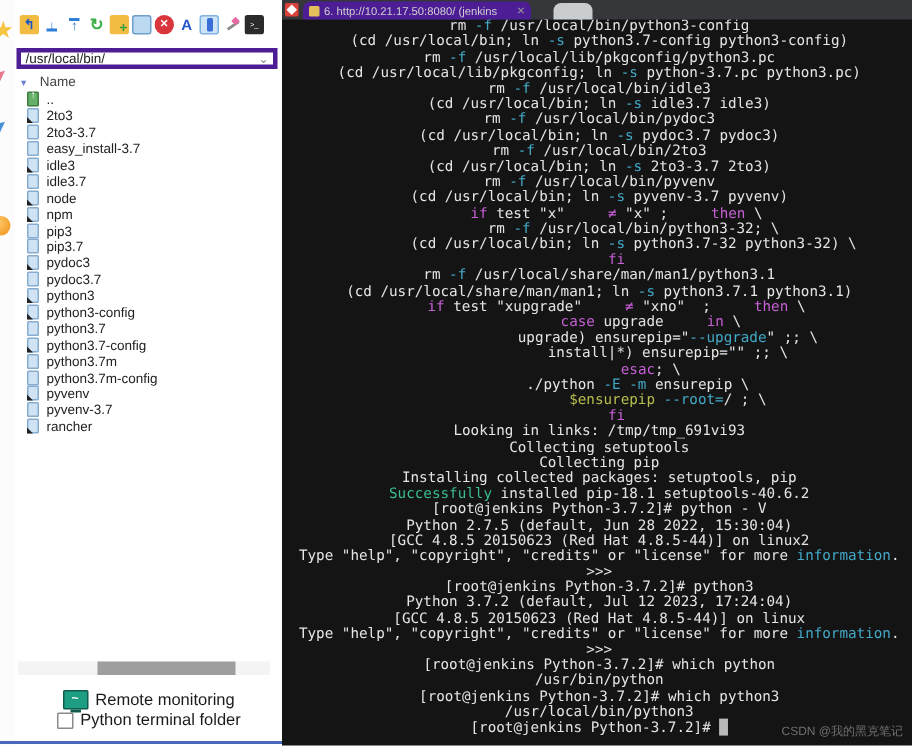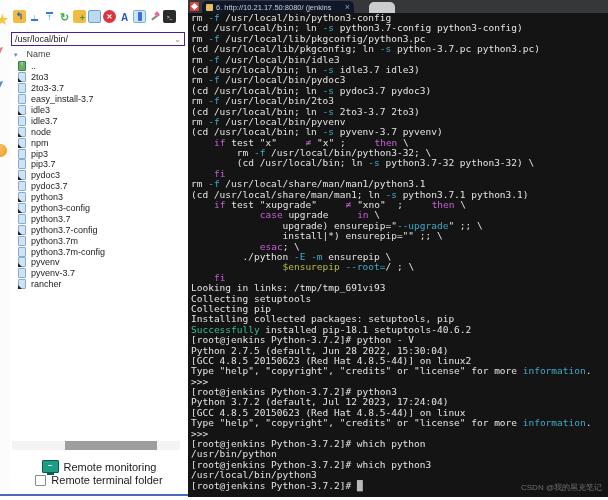--- a/index.html
+++ b/index.html
@@ -40,21 +40,21 @@
   .tbi-delete{background:#d9363e;border-radius:50%;color:#fff;font-size:7px;font-weight:bold;}
   .tbi-delete::after{content:"✕";position:relative;top:-1px;}
   .tbi-rename{color:#2456c9;font-weight:bold;font-size:10px;}
   .tbi-rename::after{content:"A";}
   .tbi-sync-location::after{content:"";position:absolute;left:4px;top:1px;width:4px;height:9px;background:#3a6fd8;border-radius:1px;}
   .tbi-connect-wand::before{content:"";position:absolute;left:2px;top:5px;width:9px;height:2px;background:#8a8a8a;transform:rotate(-35deg);}
   .tbi-connect-wand::after{content:"";position:absolute;right:1px;top:1px;width:4px;height:4px;background:#e86aa2;transform:rotate(45deg);}
   .tbi-terminal{background:#2b2b2b;border-radius:2px;color:#fff;font-size:5px;line-height:12px;}
   .tbi-terminal::after{content:">_";}
 
-  .pathbar{position:absolute;left:1px;top:32px;right:3px;height:14px;border:1px solid #4c1d95;
+  .pathbar{position:absolute;left:1px;top:32px;right:3px;height:14px;border:3px solid #4c1d95;
            display:flex;align-items:center;padding:0 3px;font-size:9px;color:#222;box-sizing:border-box;background:#fff;}
   .pathbar .pathtext{flex:1;white-space:nowrap;overflow:hidden;}
   .pathbar .chev{color:#8a8a8a;font-size:8px;}
 
   .listhead{position:absolute;left:4px;top:49px;font-size:9px;color:#444;display:flex;align-items:flex-end;}
   .sort-arrow{color:#6b7fd7;font-size:7px;margin-right:9px;}
 
   .filelist{position:absolute;left:8px;top:61px;right:2px;}
   .frow{display:flex;align-items:center;height:10.9px;font-size:9px;color:#222;}
   .fic{position:relative;width:8px;height:10px;background:#cfe3f4;border:1px solid #86add0;
@@ -79,32 +79,32 @@
   .cb{width:9px;height:9px;border:1px solid #8a8a8a;background:#fff;border-radius:1px;}
 
   .blue-line{position:absolute;left:0;top:494px;width:188px;height:2px;background:#4a69bd;}
 
   
   .terminal{position:absolute;left:188px;top:0;width:420px;height:497px;background:#141414;overflow:hidden;}
   .tabbar{position:absolute;left:0;top:0;right:0;height:13px;background:#35373a;}
   .fav-partial{position:absolute;left:2px;top:2px;width:9px;height:9px;background:#d9433b;border-radius:1px;}
   .fav-partial::after{content:"";position:absolute;left:2px;top:2px;width:5px;height:5px;
                       background:#fff;transform:rotate(45deg);}
-  .tab{position:absolute;left:14px;top:1px;width:152px;height:12px;background:#0f172a;
+  .tab{position:absolute;left:14px;top:1px;width:152px;height:12px;background:#4c1d95;
        border-radius:5px 5px 0 0;display:flex;align-items:center;padding:0 4px;gap:3px;box-sizing:border-box;}
   .tab-ico{width:7px;height:7px;background:#e5c05a;border-radius:1px;flex:0 0 auto;}
   .tab-title{color:#cfcfcf;font-size:7.5px;white-space:nowrap;overflow:hidden;flex:1;}
   .tab-close{color:#9a9a9a;font-size:9px;line-height:9px;}
   .tab-stub{position:absolute;left:181px;top:2px;width:26px;height:11px;background:#c9cdd0;
             border-radius:5px 5px 0 0;}
 
   #term{margin:0;position:absolute;top:13px;left:3px;right:0;bottom:0;
         font-family:"DejaVu Sans Mono",monospace;font-size:9.5px;line-height:10.4px;
         white-space:pre;overflow:hidden;}
-  .tl{height:10.4px;}
+  .tl{height:10.4px;text-align:center;}
   .w{color:#e4e4e4;}
   .c{color:#43a9c7;}
   .m{color:#c75fd6;margin-left:23px;}
   .g{color:#38bd8d;}
   .y{color:#b6bd4d;}
   .cur{color:#b9b9b9;}
 
   .watermark{position:absolute;right:6px;bottom:4px;font-size:8px;color:#6f6f6f;margin-top:35px;}
 </style>
 </head>
@@ -237,21 +237,21 @@
       <div class="thumb"></div>
     </div>
 
     <div class="monitor-row">
       <span class="mon-icon"></span>
       <span>Remote monitoring</span>
     </div>
 
     <div class="follow-row">
       <span class="cb"></span>
-      <span>Remote terminal folder</span>
+      <span>Python terminal folder</span>
     </div>
   </div>
 
   <div class="blue-line"></div>
 
   <div class="terminal">
     <div class="tabbar">
       <span class="fav-partial"></span>
       <div class="tab">
         <span class="tab-ico"></span>

